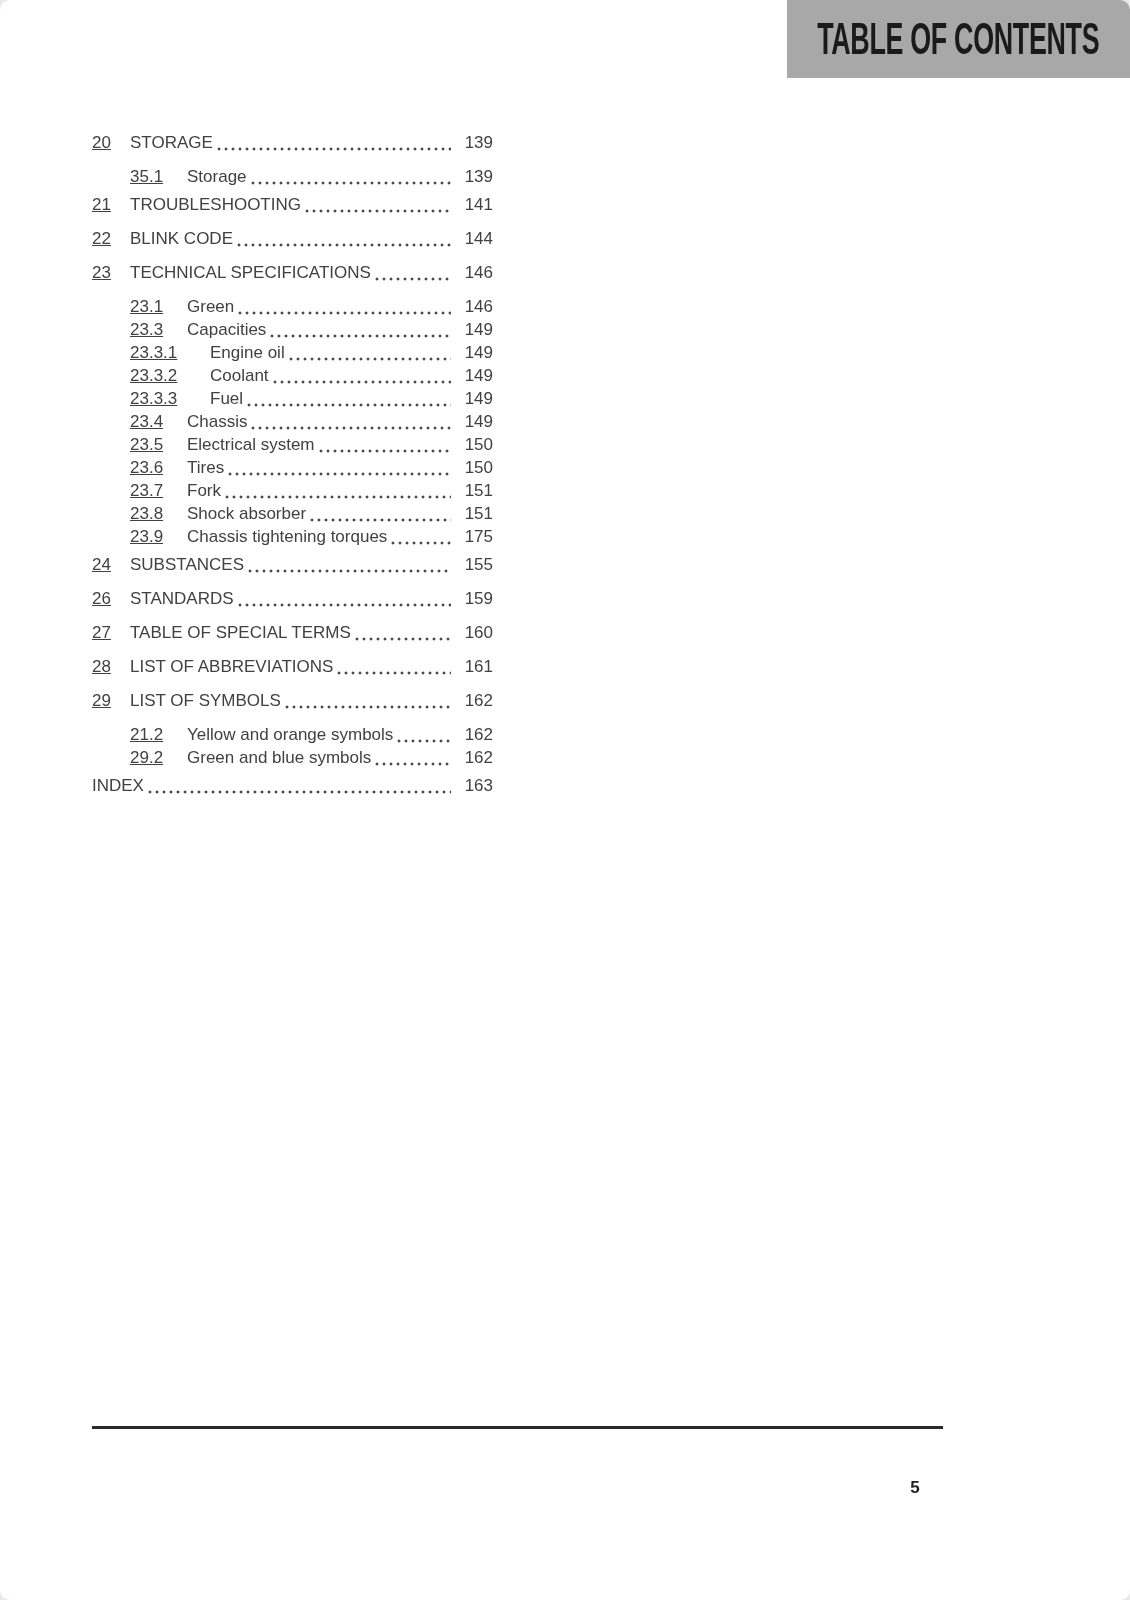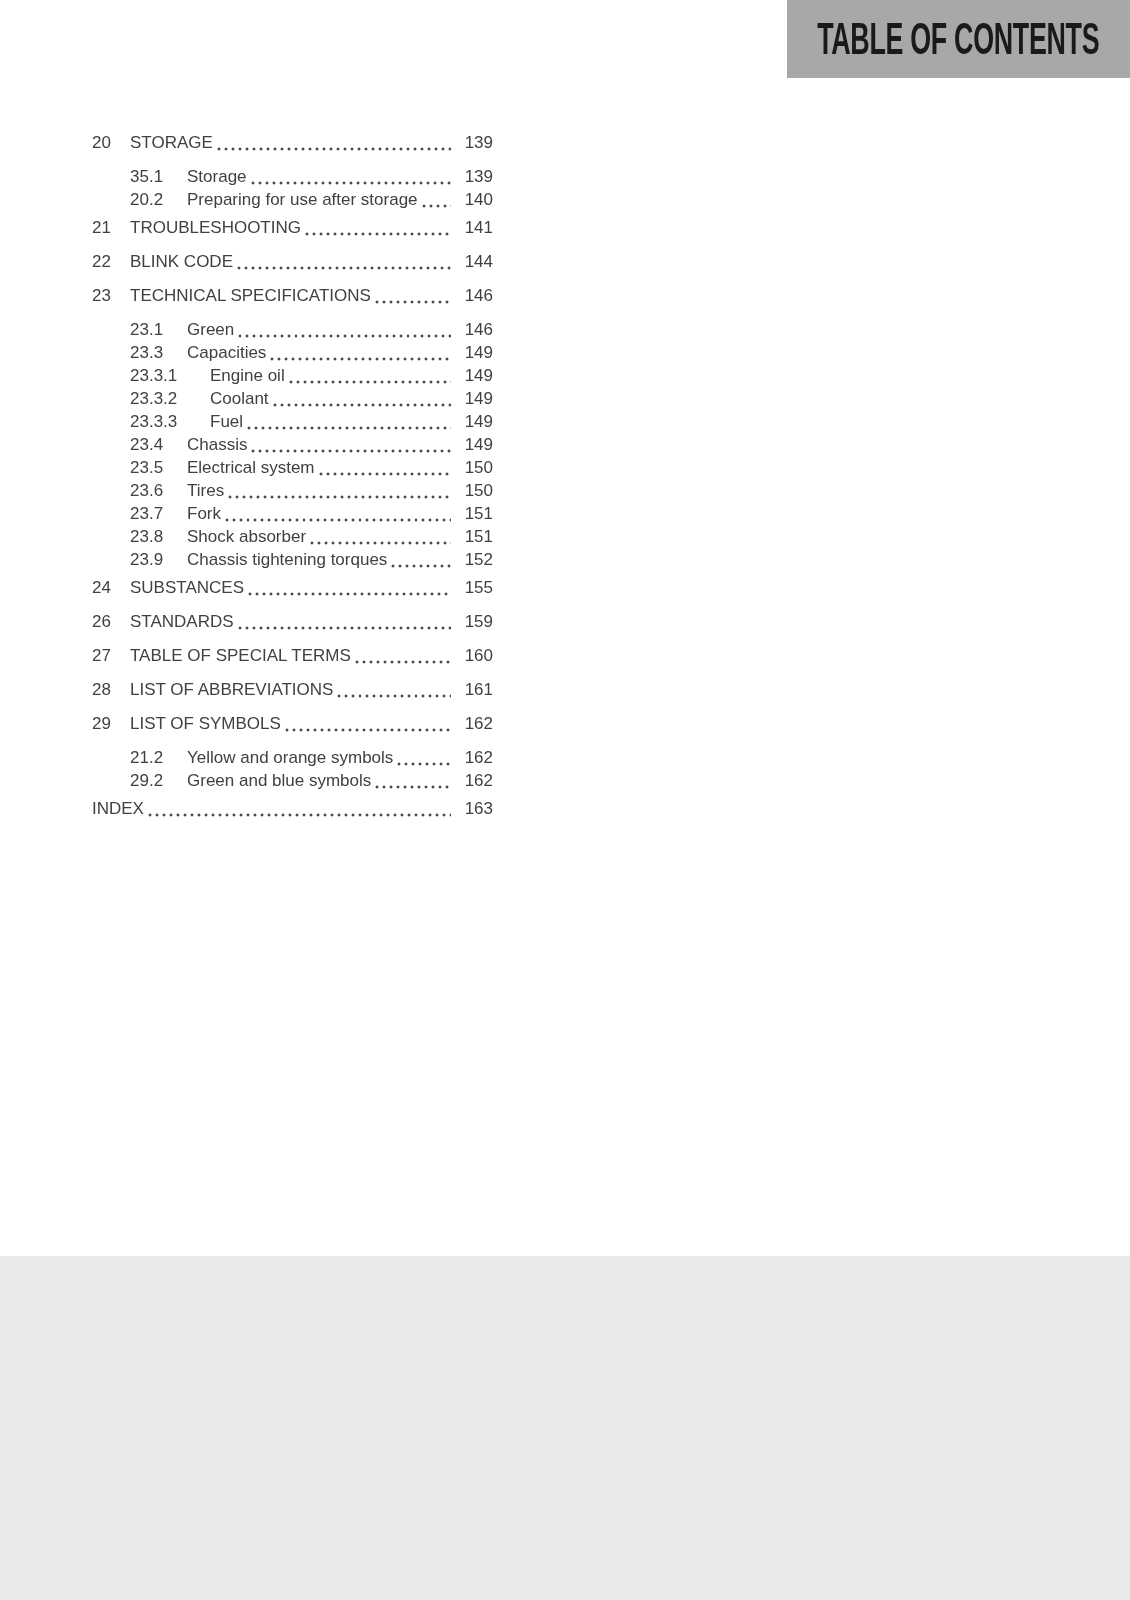--- a/index.html
+++ b/index.html
@@ -1,24 +1,25 @@
 <!DOCTYPE html>
 <html><head>
 <meta charset="utf-8">
 <style>
   * { margin:0; padding:0; box-sizing:border-box; }
   html,body { background:#e9e9e9; }
   .page {
     position:relative;
-    width:1130px; height:1256px;
+    width:1130px; height:1600px;
     background:#ffffff;
     font-family:"Liberation Sans", sans-serif;
     color:#414141;
     overflow:hidden;
     margin:0 auto;
+    border-radius:10px;
   }
 
   
   .header-box {
     position:absolute; top:0; left:787px; width:343px; height:78px;
     background:#a8a8a8;
     display:flex; align-items:center; justify-content:center;
   }
   .header-title {
     font-weight:bold; font-size:44px; color:#1a1a1a;
@@ -28,21 +29,21 @@
 
   
   .toc {
     position:absolute; left:92px; top:120px; width:401px;
     padding-top:11px;
     font-size:17px; line-height:23px;
   }
   .toc-row { display:flex; align-items:baseline; }
   .toc-row.lvl1, .toc-row.lvl0 { margin-top:5px; margin-bottom:11px; }
   .toc > .toc-row:first-child { margin-top:0; }
-  .num   { flex:0 0 auto; white-space:nowrap; }
+  .num   { flex:0 0 auto; white-space:nowrap;text-decoration:underline; }
   .lvl1 .num { width:38px; }
   .lvl2 .num { margin-left:38px; width:57px; }
   .lvl3 .num { margin-left:38px; width:80px; }
   .title { flex:0 0 auto; white-space:nowrap; }
   .leader {
     flex:1 1 auto; align-self:stretch; position:relative;
     margin:0 6px 0 4px; min-width:14px;
   }
   .leader::before {
     content:""; position:absolute; left:0; right:0; bottom:3px; height:4px;
@@ -76,26 +77,20 @@
       <span class="title">STORAGE</span>
       <span class="leader"></span>
       <span class="pagenum">139</span>
     </div>
       <div class="toc-row lvl2">
       <span class="num">35.1</span>
       <span class="title">Storage</span>
       <span class="leader"></span>
       <span class="pagenum">139</span>
     </div>
-      <div class="toc-row lvl2">
-      <span class="num">20.2</span>
-      <span class="title">Preparing for use after storage</span>
-      <span class="leader"></span>
-      <span class="pagenum">140</span>
-    </div>
       <div class="toc-row lvl1">
       <span class="num">21</span>
       <span class="title">TROUBLESHOOTING</span>
       <span class="leader"></span>
       <span class="pagenum">141</span>
     </div>
       <div class="toc-row lvl1">
       <span class="num">22</span>
       <span class="title">BLINK CODE</span>
       <span class="leader"></span>
@@ -164,21 +159,21 @@
       <div class="toc-row lvl2">
       <span class="num">23.8</span>
       <span class="title">Shock absorber</span>
       <span class="leader"></span>
       <span class="pagenum">151</span>
     </div>
       <div class="toc-row lvl2">
       <span class="num">23.9</span>
       <span class="title">Chassis tightening torques</span>
       <span class="leader"></span>
-      <span class="pagenum">152</span>
+      <span class="pagenum">175</span>
     </div>
       <div class="toc-row lvl1">
       <span class="num">24</span>
       <span class="title">SUBSTANCES</span>
       <span class="leader"></span>
       <span class="pagenum">155</span>
     </div>
       <div class="toc-row lvl1">
       <span class="num">26</span>
       <span class="title">STANDARDS</span>

